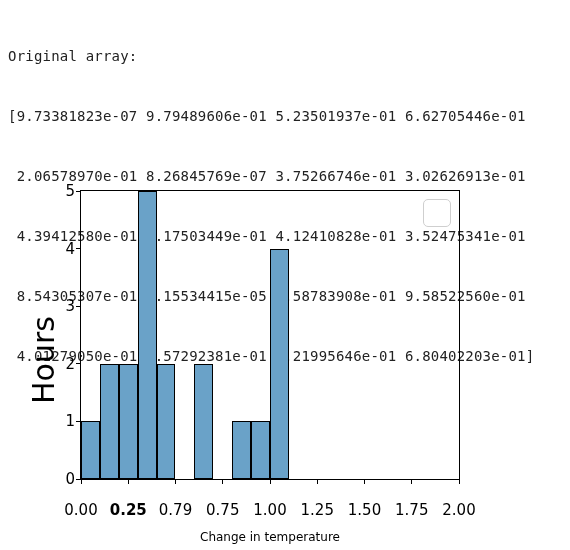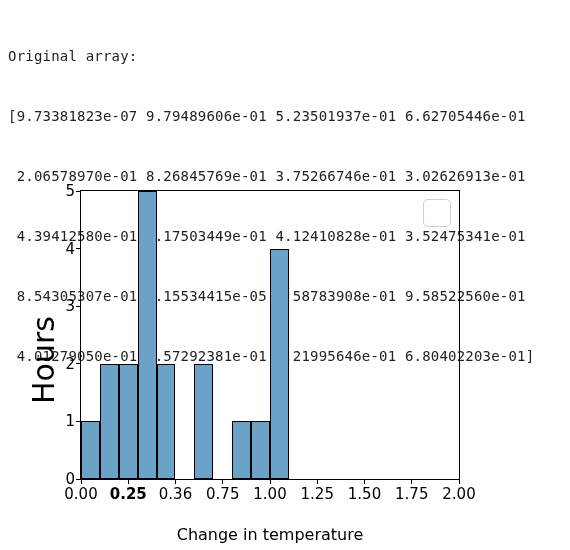--- a/index.html
+++ b/index.html
@@ -43,21 +43,21 @@
     font-size: 30px;
     color: #000;
   }
   .x-axis-label {
     position: absolute;
     left: 0;
     right: 0;
     bottom: -4px;
     text-align: center;
     font-family: "DejaVu Sans", Arial, sans-serif;
-    font-size: 16px;
+    font-size: 12px;
     color: #000;
   }
   .plot-area {
     position: absolute;
     left: 50px;
     top: 10px;
     width: 380px;
     height: 290px;
     border: 1.2px solid #000;
     box-sizing: border-box;
@@ -98,41 +98,41 @@
   }
   .y-tick-mark {
     position: absolute;
     right: 100%;
     width: 5px;
     height: 1px;
     background: #000;
   }
   .x-tick {
     top: 100%;
-    margin-top: 6px;
+    margin-top: 22px;
     transform: translateX(-50%);
     white-space: nowrap;
   }
   .x-tick-mark {
     position: absolute;
     top: 100%;
     height: 5px;
     width: 1px;
     background: #000;
   }
 </style>
 </head>
 <body>
 
 <div class="page">
 
   <div class="text-block">
     <div>Original array:</div>
     <div>[9.73381823e-07 9.79489606e-01 5.23501937e-01 6.62705446e-01</div>
-    <div> 2.06578970e-01 8.26845769e-01 3.75266746e-01 3.02626913e-01</div>
+    <div> 2.06578970e-01 8.26845769e-07 3.75266746e-01 3.02626913e-01</div>
     <div> 4.39412580e-01 2.17503449e-01 4.12410828e-01 3.52475341e-01</div>
     <div> 8.54305307e-01 3.15534415e-05 3.58783908e-01 9.58522560e-01</div>
     <div> 4.01279050e-01 9.57292381e-01 1.21995646e-01 6.80402203e-01]</div>
   </div>
 
   <div class="chart-wrap">
 
     <div class="y-axis-label">Hours</div>
 
     <div class="plot-area">
@@ -164,21 +164,21 @@
           <div class="y-tick" style="bottom: 230.4px;">4</div>
           <div class="y-tick-mark" style="top: -0.5px;"></div>
           <div class="y-tick" style="bottom: 288px;">5</div>
         </div>
       <div id="x-ticks-container">
           <div class="x-tick-mark" style="left: -0.5px;"></div>
           <div class="x-tick" style="left: 0px;">0.00</div>
           <div class="x-tick-mark" style="left: 46.75px;"></div>
           <div class="x-tick" style="left: 47.25px; font-weight: bold;">0.25</div>
           <div class="x-tick-mark" style="left: 94px;"></div>
-          <div class="x-tick" style="left: 94.5px;">0.36</div>
+          <div class="x-tick" style="left: 94.5px;">0.79</div>
           <div class="x-tick-mark" style="left: 141.25px;"></div>
           <div class="x-tick" style="left: 141.75px;">0.75</div>
           <div class="x-tick-mark" style="left: 188.5px;"></div>
           <div class="x-tick" style="left: 189px;">1.00</div>
           <div class="x-tick-mark" style="left: 235.75px;"></div>
           <div class="x-tick" style="left: 236.25px;">1.25</div>
           <div class="x-tick-mark" style="left: 283px;"></div>
           <div class="x-tick" style="left: 283.5px;">1.50</div>
           <div class="x-tick-mark" style="left: 330.25px;"></div>
           <div class="x-tick" style="left: 330.75px;">1.75</div>

